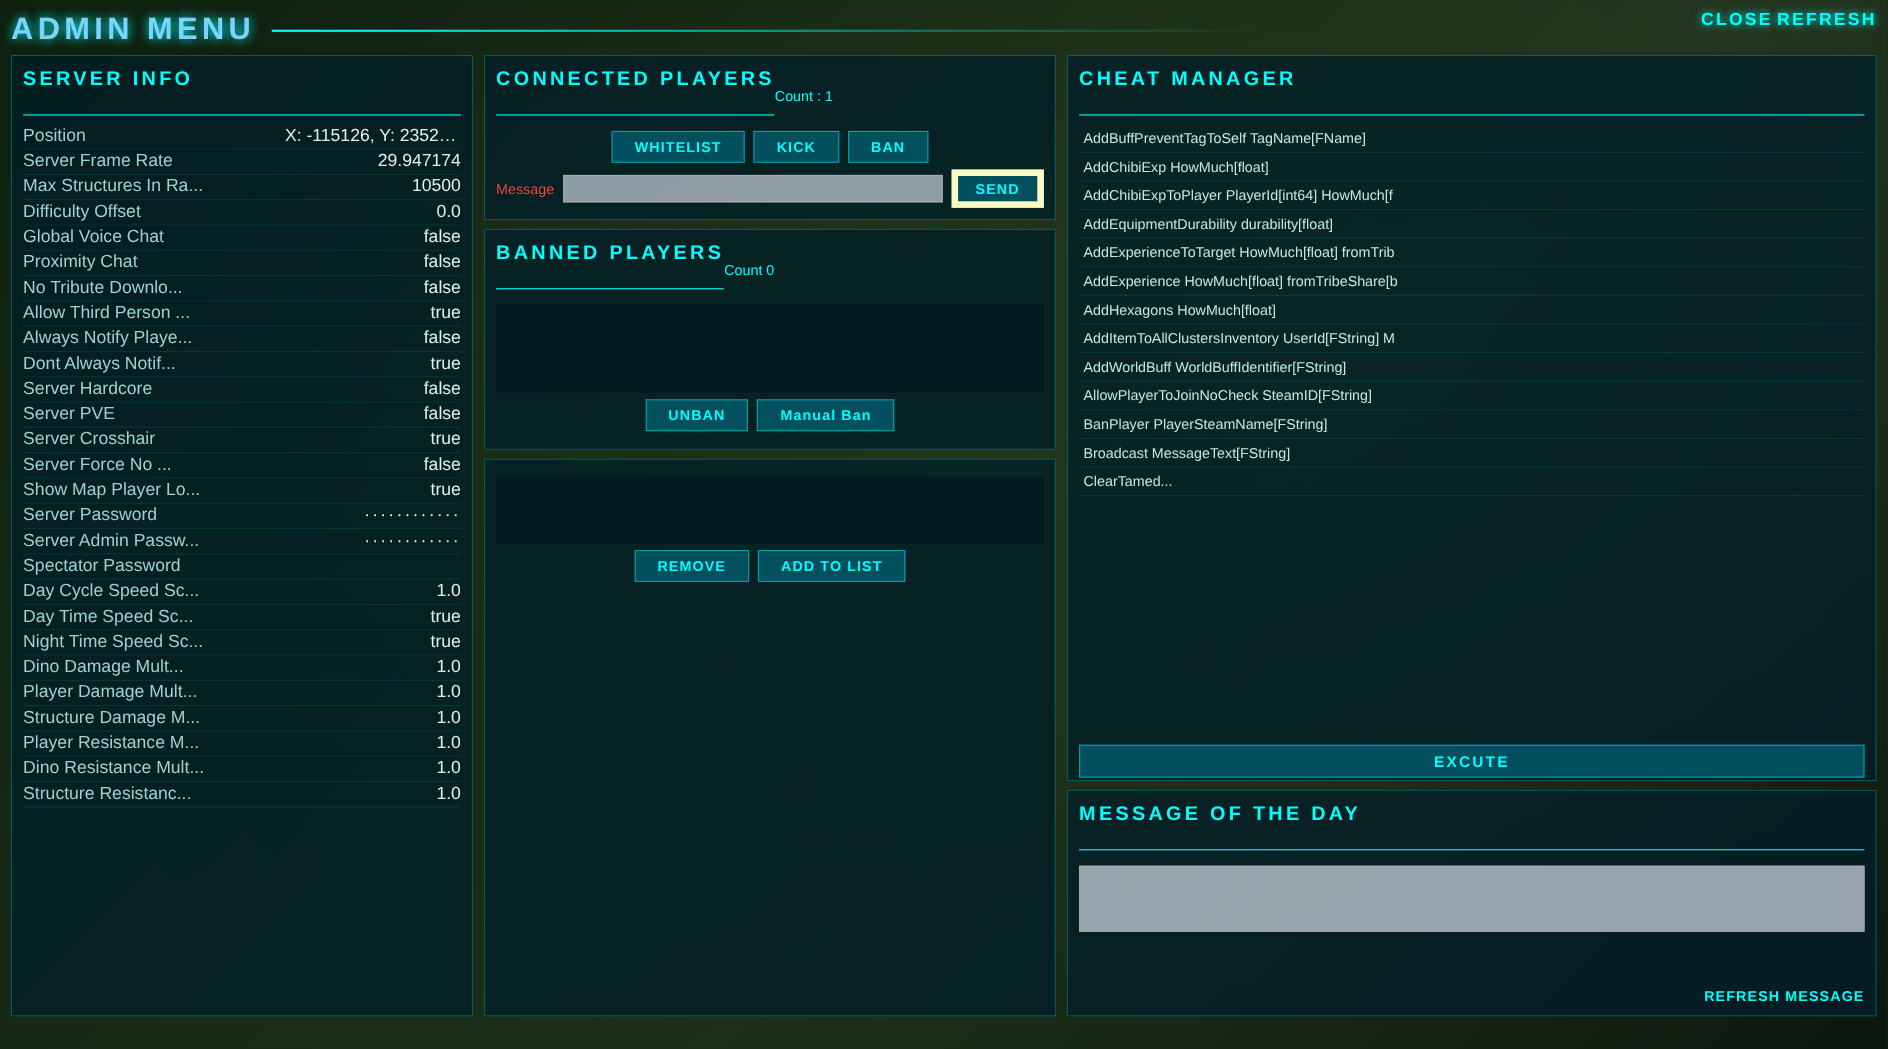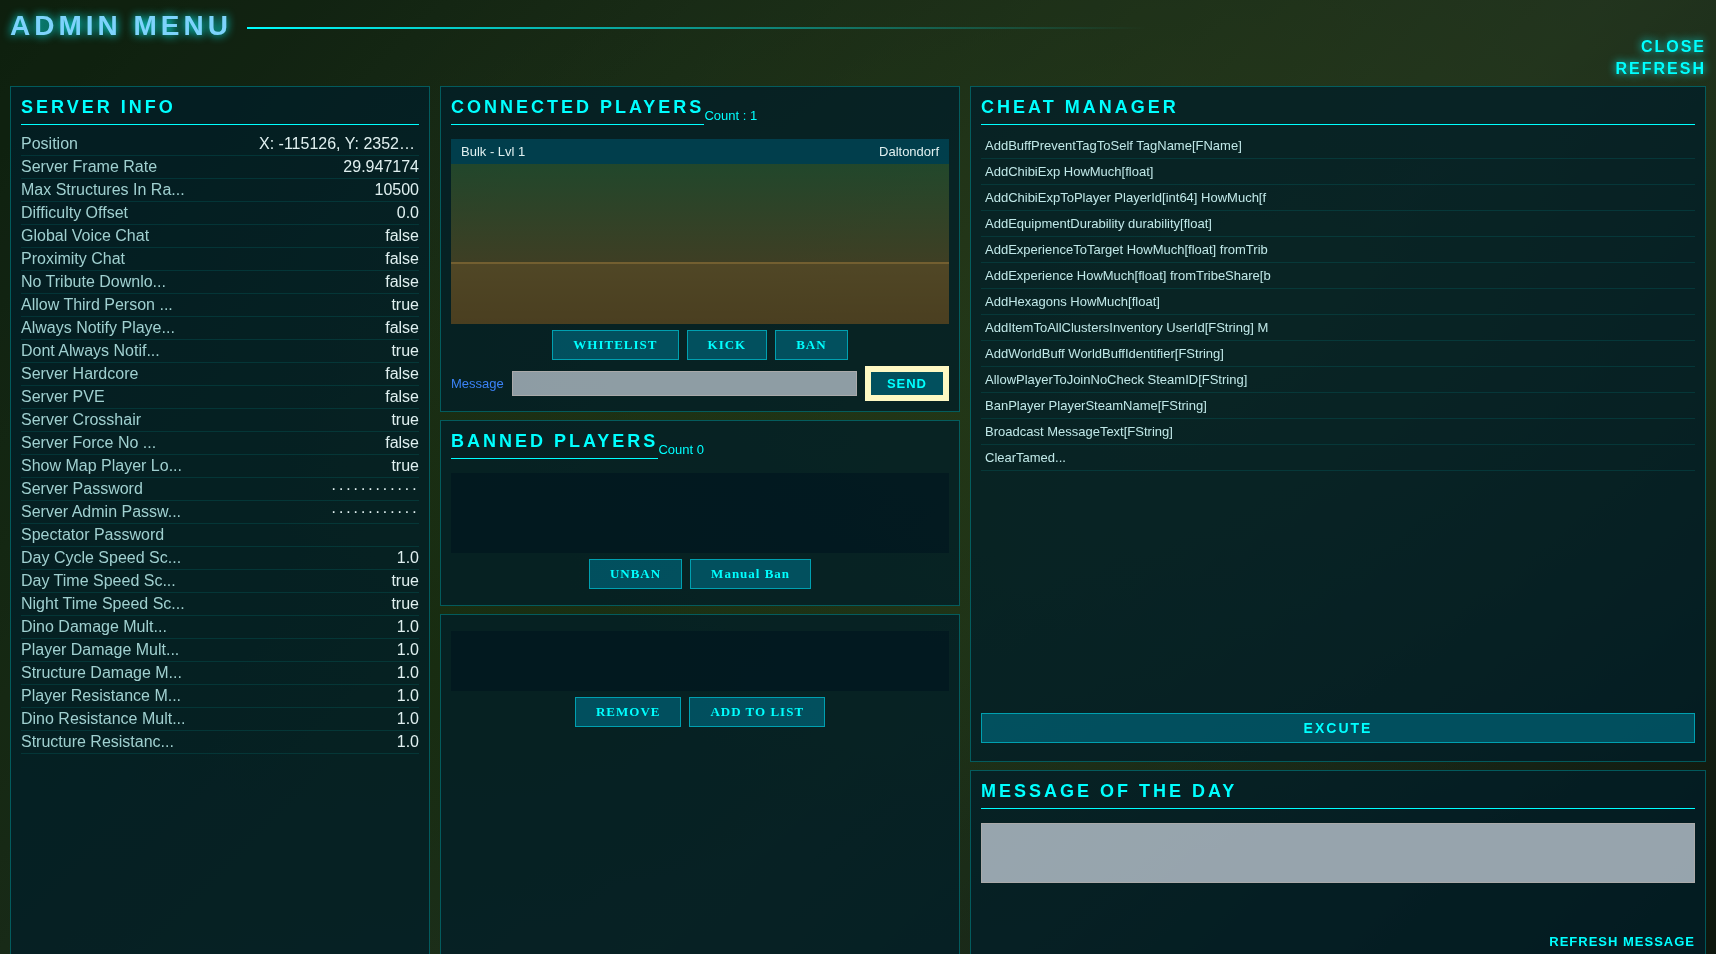--- a/index.html
+++ b/index.html
@@ -67,24 +67,23 @@
       display: inline-block;
       width: 900px;
       height: 2px;
       background: linear-gradient(to right, #00ffff, transparent);
       vertical-align: middle;
       margin-left: 15px;
     }
 
     .header-buttons {
       display: flex;
-      flex-direction: column;
+      flex-direction: row;
       gap: 4px;
       align-items: flex-end;
-      margin-top: 28px;
     }
 
     .header-btn {
       color: #00ffff;
       font-size: 16px;
       letter-spacing: 2px;
       cursor: pointer;
       text-shadow: 0 0 8px #00ffff;
       font-family: 'Arial', sans-serif;
       font-weight: bold;
@@ -106,21 +105,21 @@
       border: 1px solid rgba(0, 180, 180, 0.4);
       padding: 10px;
     }
 
     .panel-title {
       color: #00ffff;
       font-size: 18px;
       letter-spacing: 3px;
       font-weight: bold;
       border-bottom: 1px solid #00ffff;
-      padding-bottom: 6px;
+      padding-bottom: 22px;
       margin-bottom: 8px;
       font-family: 'Arial', sans-serif;
     }
 
     
     .server-info-panel {
       overflow-y: auto;
     }
 
     .server-info-panel::-webkit-scrollbar { width: 4px; }
@@ -232,33 +231,33 @@
     }
 
     .action-btn {
       background: rgba(0, 100, 120, 0.7);
       border: 1px solid #00a0b0;
       color: #00ffff;
       padding: 6px 20px;
       font-size: 13px;
       letter-spacing: 1px;
       cursor: pointer;
-      font-family: Liberation Serif, serif;
+      font-family: Liberation Sans, sans-serif;
       font-weight: bold;
     }
 
     .message-row {
       display: flex;
       align-items: center;
       gap: 8px;
       margin-top: 4px;
     }
 
     .message-label {
-      color: #3b82f6;
+      color: #ef4444;
       font-size: 13px;
       font-family: 'Arial', sans-serif;
       white-space: nowrap;
     }
 
     .message-input {
       flex: 1;
       background: rgba(200, 210, 220, 0.7);
       border: 1px solid #aaa;
       padding: 4px 8px;
@@ -511,28 +510,20 @@
     </div>
 
     <div class="middle-col">
 
       <div class="panel connected-players-panel">
         <div class="panel-header">
           <div class="panel-title">CONNECTED  PLAYERS</div>
           <div class="count-badge">Count : 1</div>
         </div>
 
-        <div class="player-list">
-          <div class="player-row">
-            <span class="player-name">Bulk - Lvl 1</span>
-            <span class="player-tribe">Daltondorf</span>
-          </div>
-
-          <div class="game-scene"></div>
-        </div>
 
         <div class="action-buttons">
           <button class="action-btn">WHITELIST</button>
           <button class="action-btn">KICK</button>
           <button class="action-btn">BAN</button>
         </div>
 
         <div class="message-row">
           <span class="message-label">Message</span>
           <input class="message-input" type="text" style="">

